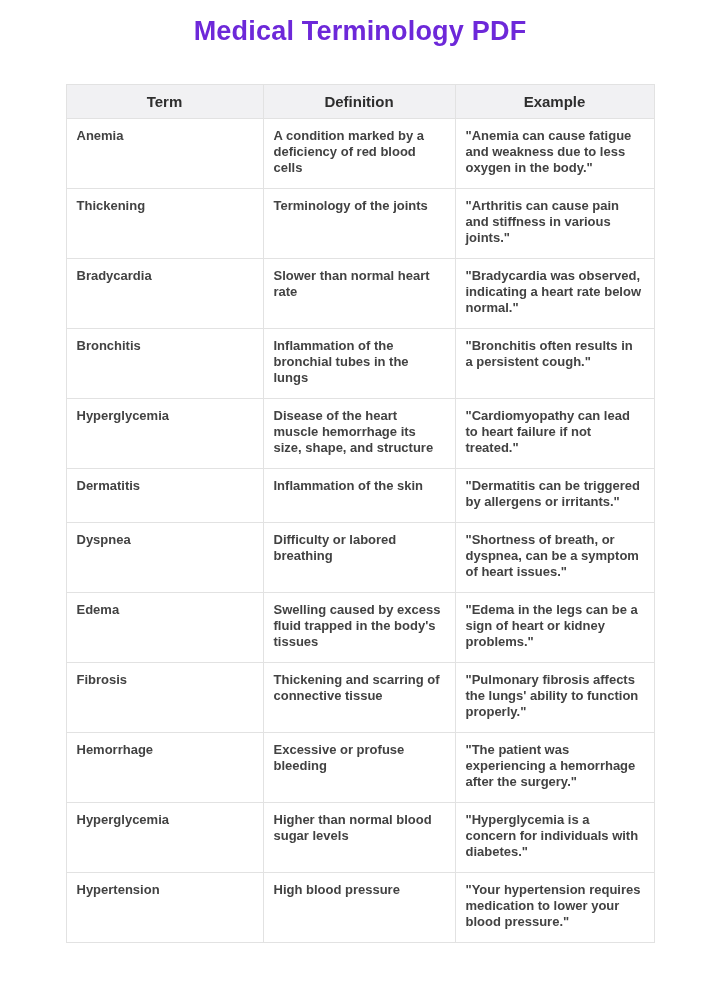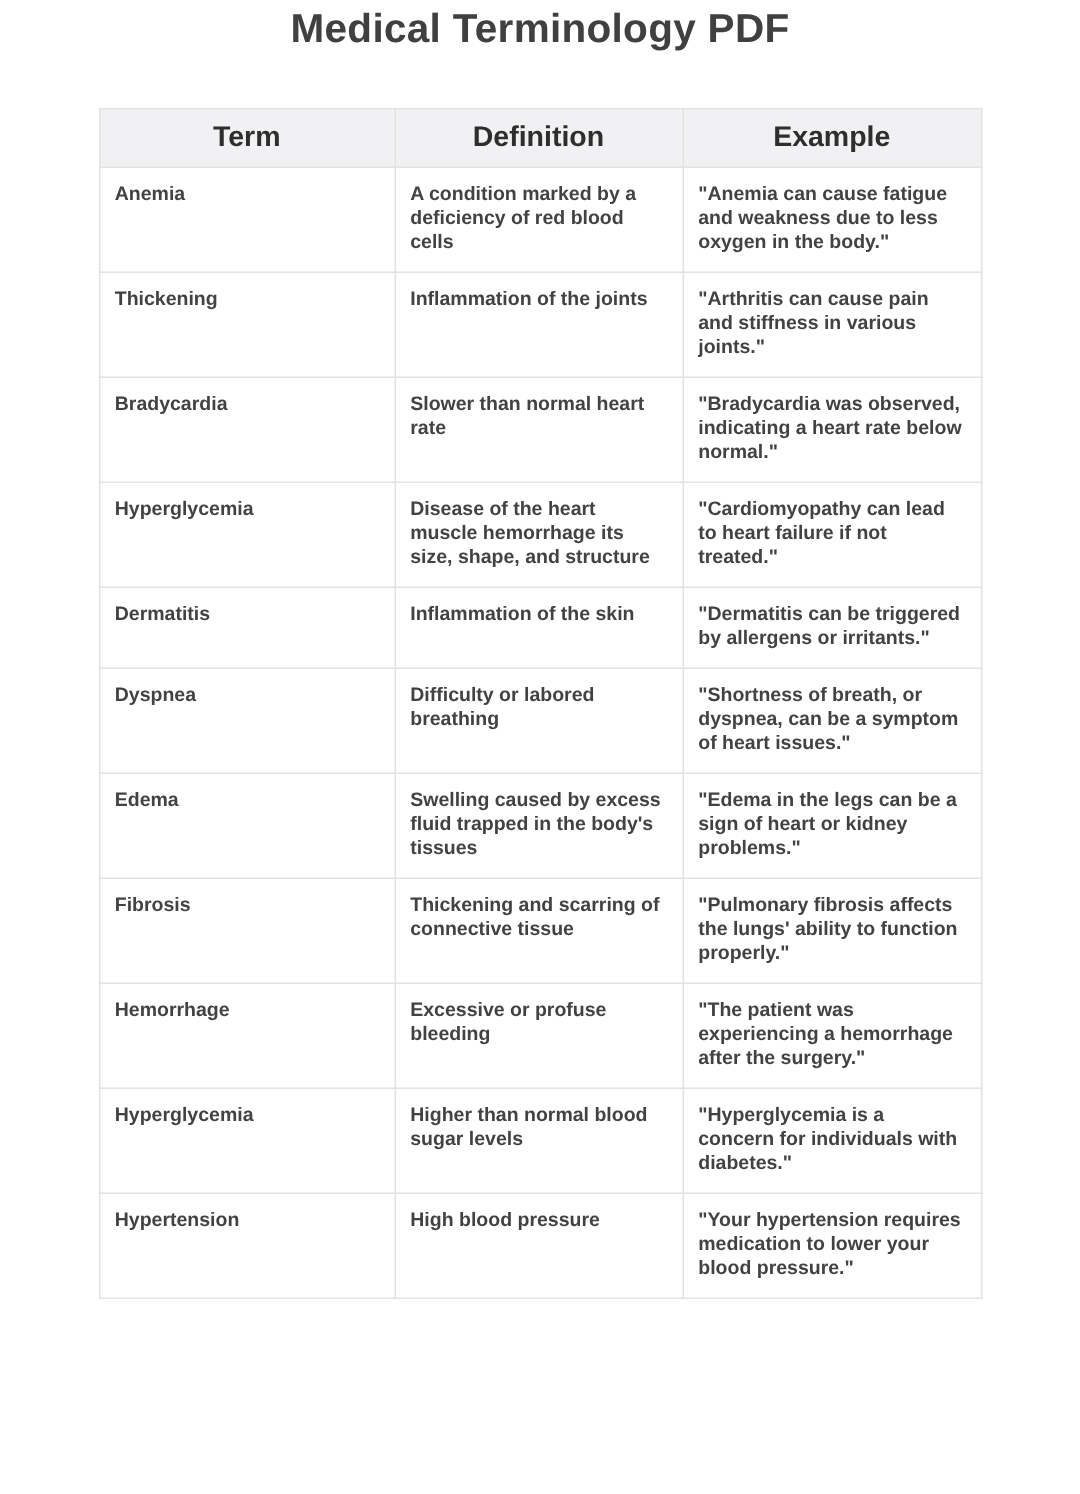--- a/index.html
+++ b/index.html
@@ -13,37 +13,37 @@
     background: #ffffff;
     font-family: "Liberation Sans", sans-serif;
     overflow: hidden;
   }
   .page {
     width: 720px;
     height: 996px;
     background: #ffffff;
   }
   .page-title {
-    margin: 4px;
+    margin: 16px;
     text-align: center;
     font-size: 27px;
     font-weight: bold;
-    color: #404040;
+    color: #6d28d9;
     letter-spacing: 0.2px;
   }
   table.term-table {
     border-collapse: collapse;
     table-layout: fixed;
     width: 588px;
     margin: 37px auto 0 auto;
   }
   table.term-table th {
     background: #f1f1f3;
     border: 1px solid #e2e2e2;
-    font-size: 19px;
+    font-size: 15px;
     font-weight: bold;
     color: #2e2e2e;
     text-align: center;
     padding: 8px 6px;
   }
   table.term-table td {
     border: 1px solid #e2e2e2;
     font-size: 13px;
     color: #424242;
     vertical-align: top;
@@ -76,27 +76,32 @@
     </thead>
     <tbody>
 
     <tr>
           <td class="col-term">Anemia</td>
           <td class="col-definition">A condition marked by a deficiency of red blood cells</td>
           <td class="col-example">"Anemia can cause fatigue and weakness due to less oxygen in the body."</td>
         </tr>
         <tr>
           <td class="col-term">Thickening</td>
-          <td class="col-definition">Inflammation of the joints</td>
+          <td class="col-definition">Terminology of the joints</td>
           <td class="col-example">"Arthritis can cause pain and stiffness in various joints."</td>
         </tr>
         <tr>
           <td class="col-term">Bradycardia</td>
           <td class="col-definition">Slower than normal heart rate</td>
           <td class="col-example">"Bradycardia was observed, indicating a heart rate below normal."</td>
+        </tr>
+        <tr>
+          <td class="col-term">Bronchitis</td>
+          <td class="col-definition">Inflammation of the bronchial tubes in the lungs</td>
+          <td class="col-example">"Bronchitis often results in a persistent cough."</td>
         </tr>
         <tr>
           <td class="col-term">Hyperglycemia</td>
           <td class="col-definition">Disease of the heart muscle hemorrhage its size, shape, and structure</td>
           <td class="col-example">"Cardiomyopathy can lead to heart failure if not treated."</td>
         </tr>
         <tr>
           <td class="col-term">Dermatitis</td>
           <td class="col-definition">Inflammation of the skin</td>
           <td class="col-example">"Dermatitis can be triggered by allergens or irritants."</td>

